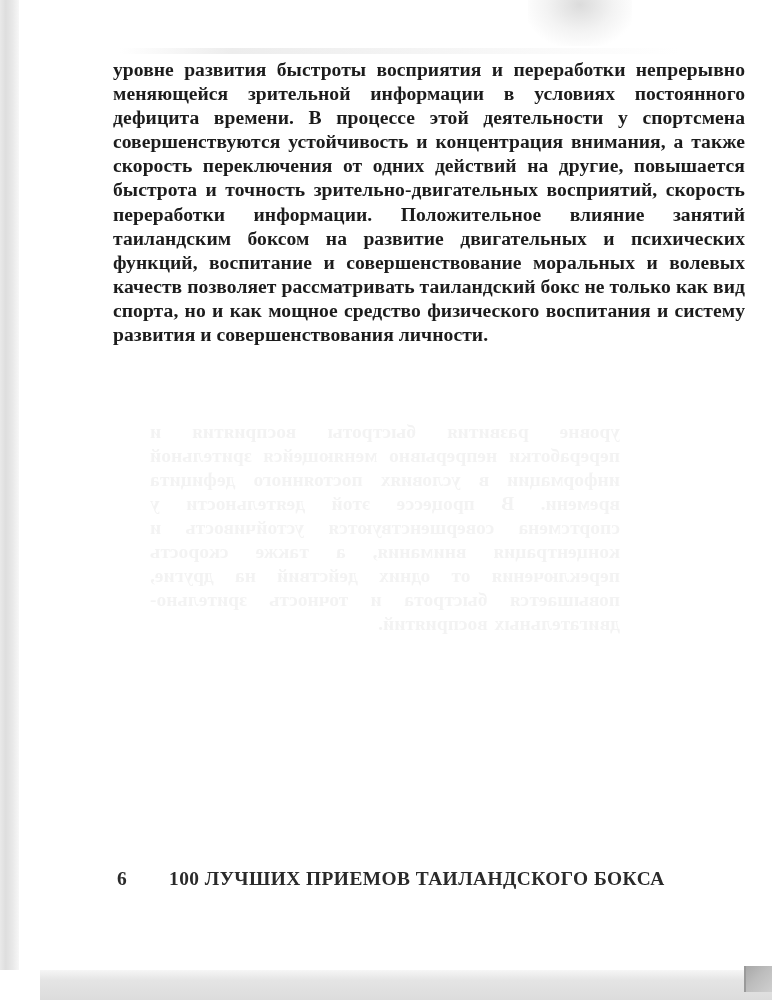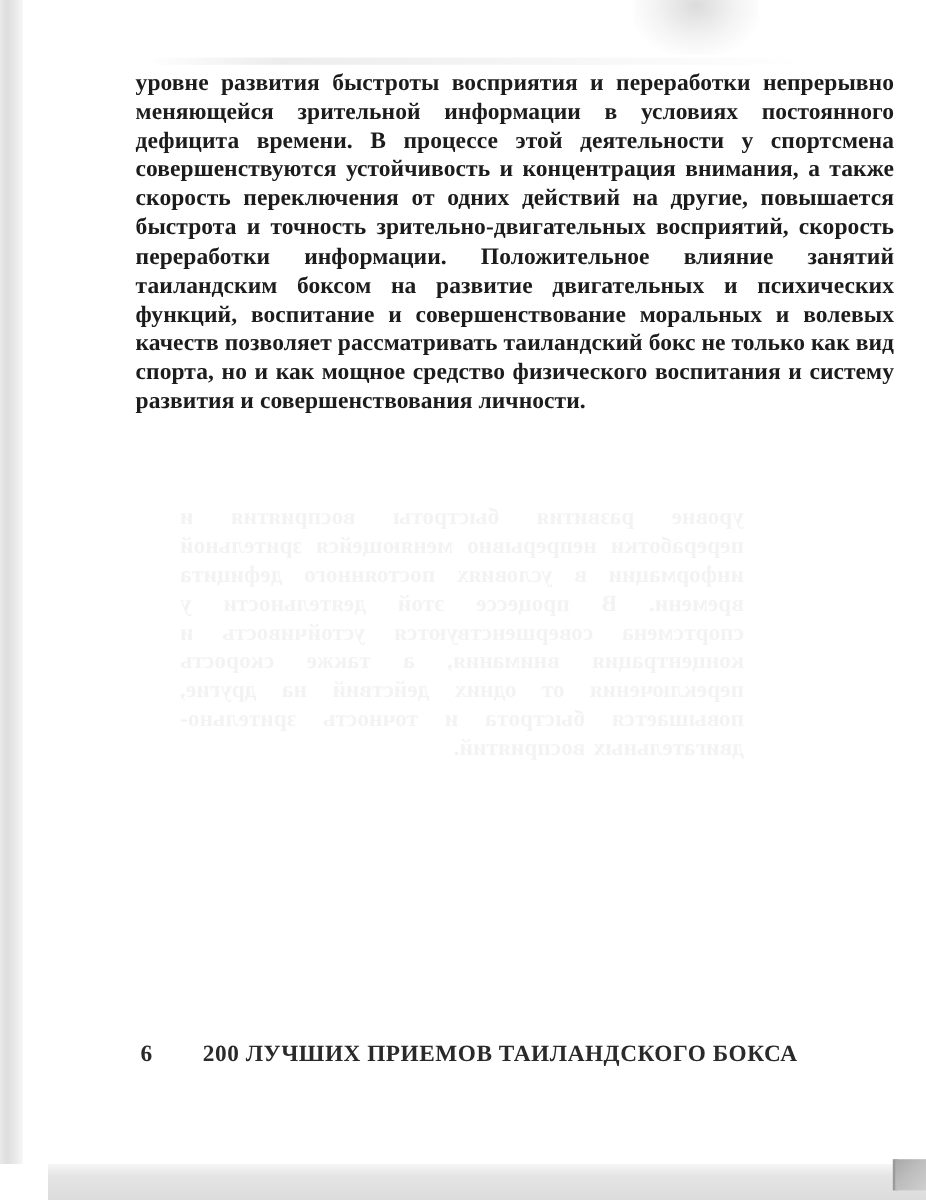--- a/index.html
+++ b/index.html
@@ -154,20 +154,20 @@
   <div class="scan-top-line"></div>
 
   <div class="body-text">
     <p>уровне развития быстроты восприятия и переработки непрерывно меняющейся зрительной информации в условиях постоянного дефицита времени. В процессе этой деятельности у спортсмена совершенствуются устойчивость и концентрация внимания, а также скорость переключения от одних действий на другие, повышается быстрота и точность зрительно-двигательных восприятий, скорость переработки информации. Положительное влияние занятий таиландским боксом на развитие двигательных и психических функций, воспитание и совершенствование моральных и волевых качеств позволяет рассматривать таиландский бокс не только как вид спорта, но и как мощное средство физического воспитания и систему развития и совершенствования личности.</p>
   </div>
 
   <div class="bleed-through">уровне развития быстроты восприятия и переработки непрерывно меняющейся зрительной информации в условиях постоянного дефицита времени. В процессе этой деятельности у спортсмена совершенствуются устойчивость и концентрация внимания, а также скорость переключения от одних действий на другие, повышается быстрота и точность зрительно-двигательных восприятий.</div>
 
   <div class="footer">
     <span class="footer-page-number">6</span>
-    <span class="footer-running-title">200 ЛУЧШИХ ПРИЕМОВ ТАИЛАНДСКОГО БОКСА</span>
+    <span class="footer-running-title">100 ЛУЧШИХ ПРИЕМОВ ТАИЛАНДСКОГО БОКСА</span>
   </div>
 
   <div class="scan-edge-bottom"></div>
   <div class="scan-corner-block-edge"></div>
   <div class="scan-corner-block"></div>
 
 </div>
 
 </body></html>

